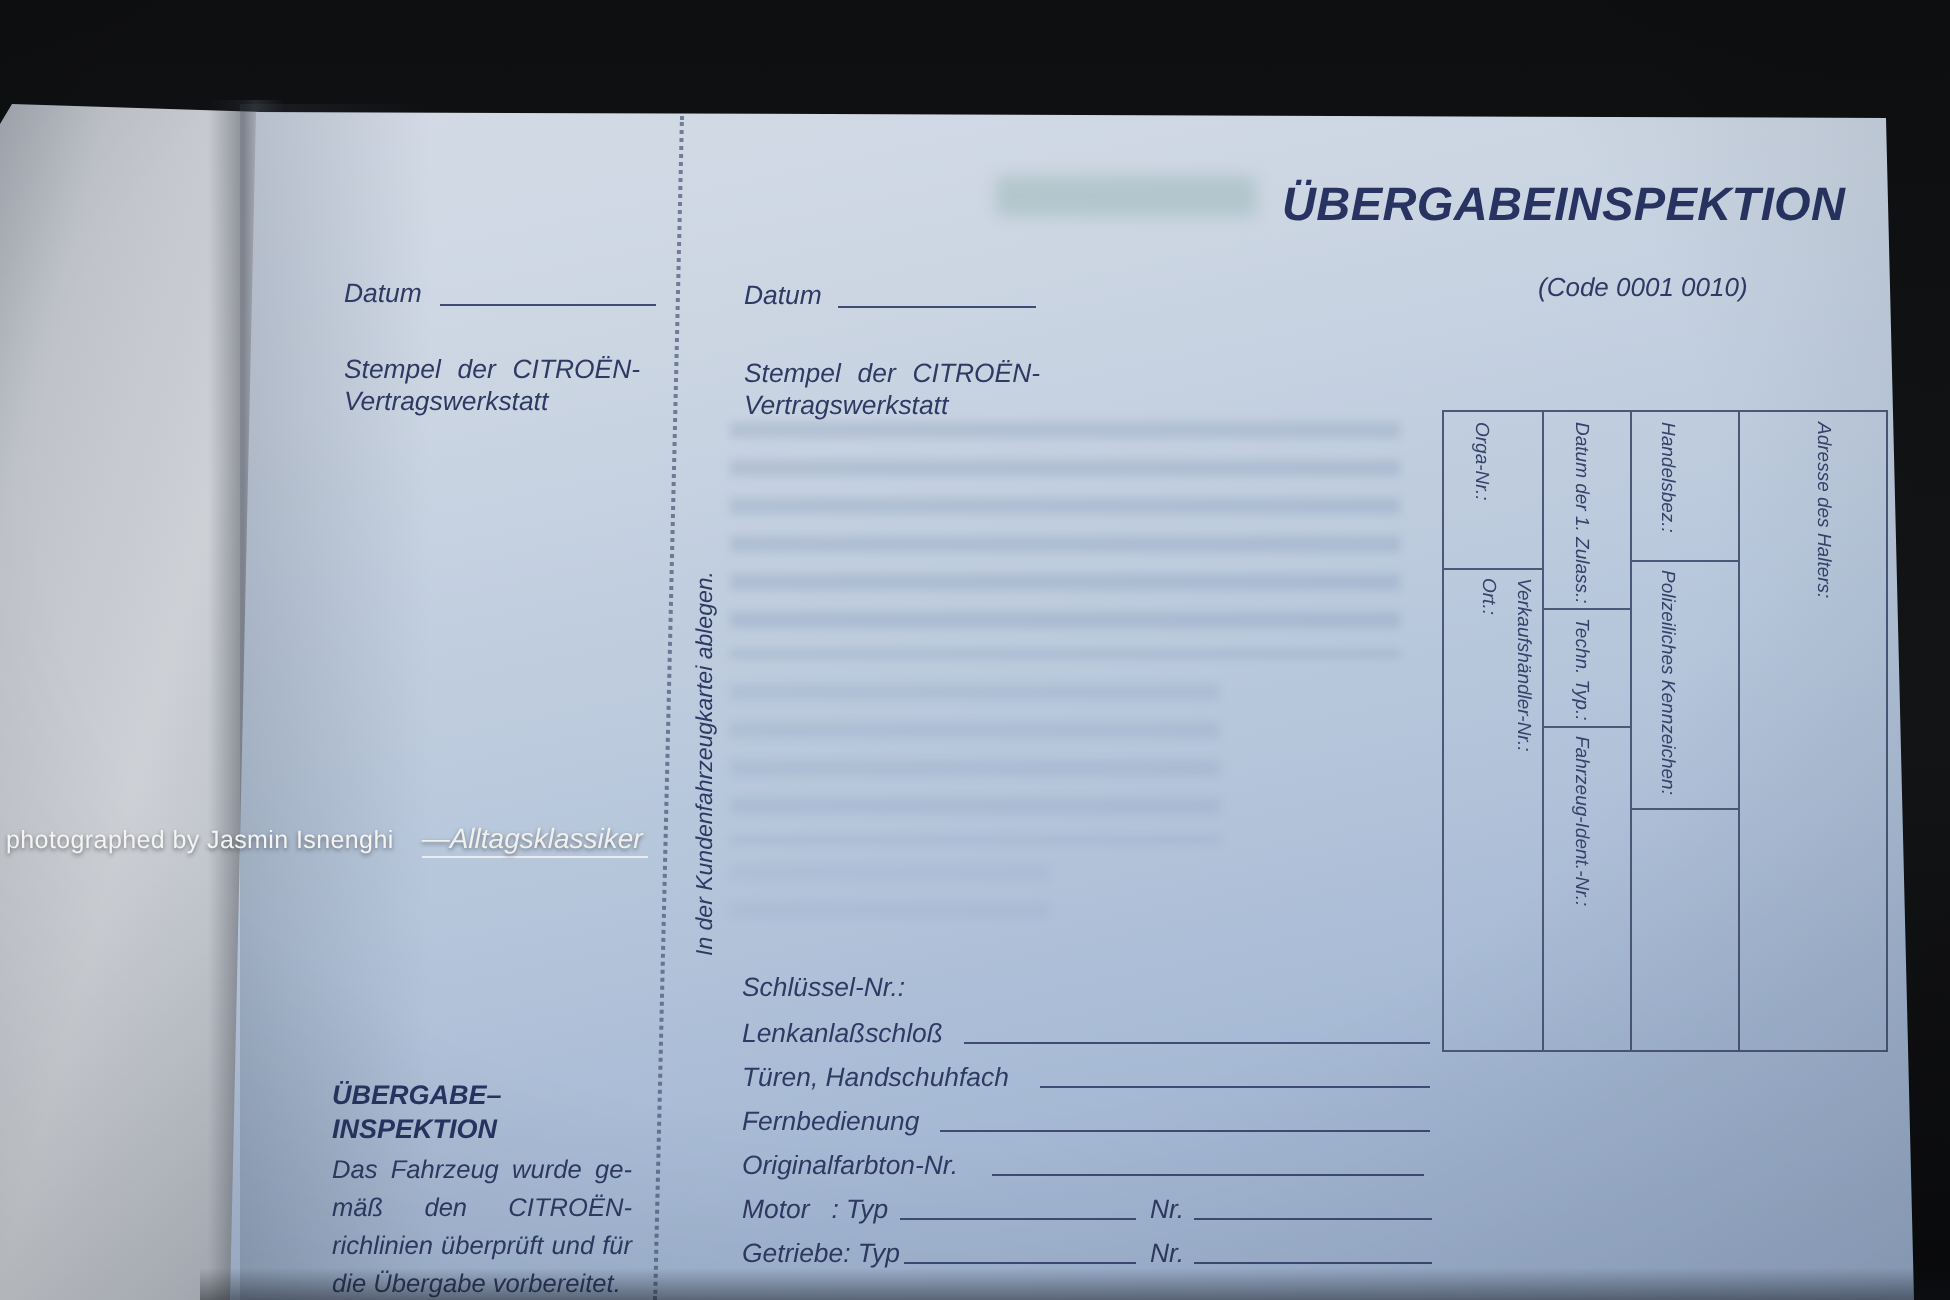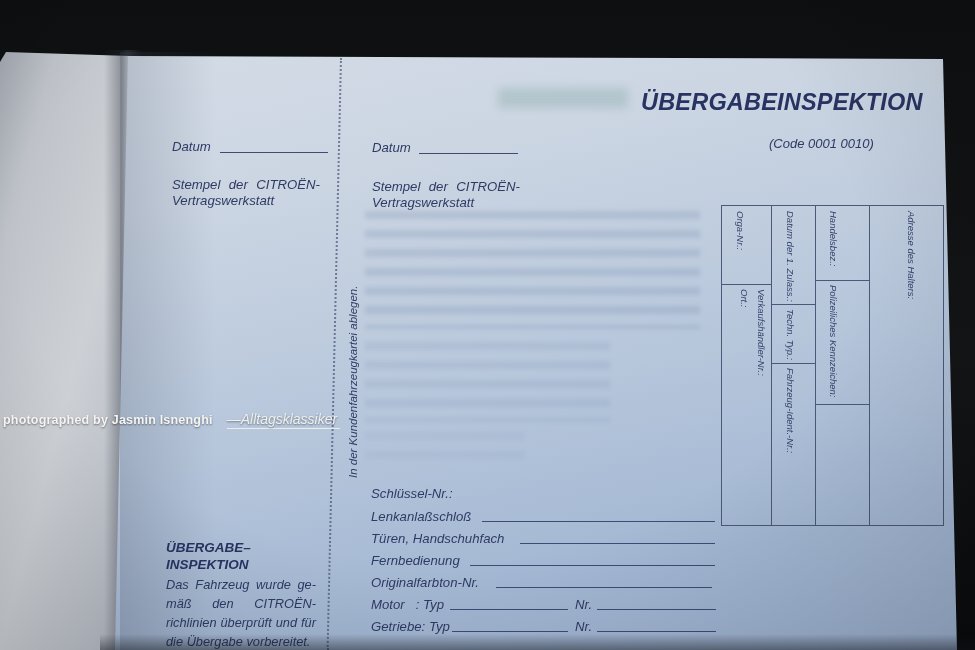--- a/index.html
+++ b/index.html
@@ -52,21 +52,21 @@
   .gpar{background:repeating-linear-gradient(180deg,rgba(80,105,150,0.16) 0px,rgba(80,105,150,0.16) 8px,rgba(0,0,0,0) 8px,rgba(0,0,0,0) 19px);}
   .gpar2{background:repeating-linear-gradient(180deg,rgba(80,105,150,0.10) 0px,rgba(80,105,150,0.10) 8px,rgba(0,0,0,0) 8px,rgba(0,0,0,0) 19px);}
   .ghead{background:rgba(105,150,138,0.26);filter:blur(4px);}
 
   
   .insp-h{font-size:13.5px;font-weight:bold;font-style:italic;color:#283361;line-height:17px;}
   .insp-b{font-size:12.8px;font-style:italic;color:#2e3a64;line-height:19px;}
 
   
   .wm{display:flex;align-items:baseline;text-shadow:0 1px 2px rgba(0,0,0,0.45);}
-  .wm-credit{color:#f4f4f2;font-weight:bold;font-size:12.5px;letter-spacing:0.2px;}
+  .wm-credit{color:#f4f4f2;font-weight:normal;font-size:12.5px;letter-spacing:0.2px;}
   .wm-brand{color:#f0f0ee;font-style:italic;font-size:14px;margin-left:14px;
             border-bottom:1.5px solid rgba(240,240,238,0.9);padding:0 3px 1px 0;}
   .pre{white-space:pre;}
 </style>
 </head>
 <body>
 
 <div class="stage">
 
   <div class="abs left-page"></div>

